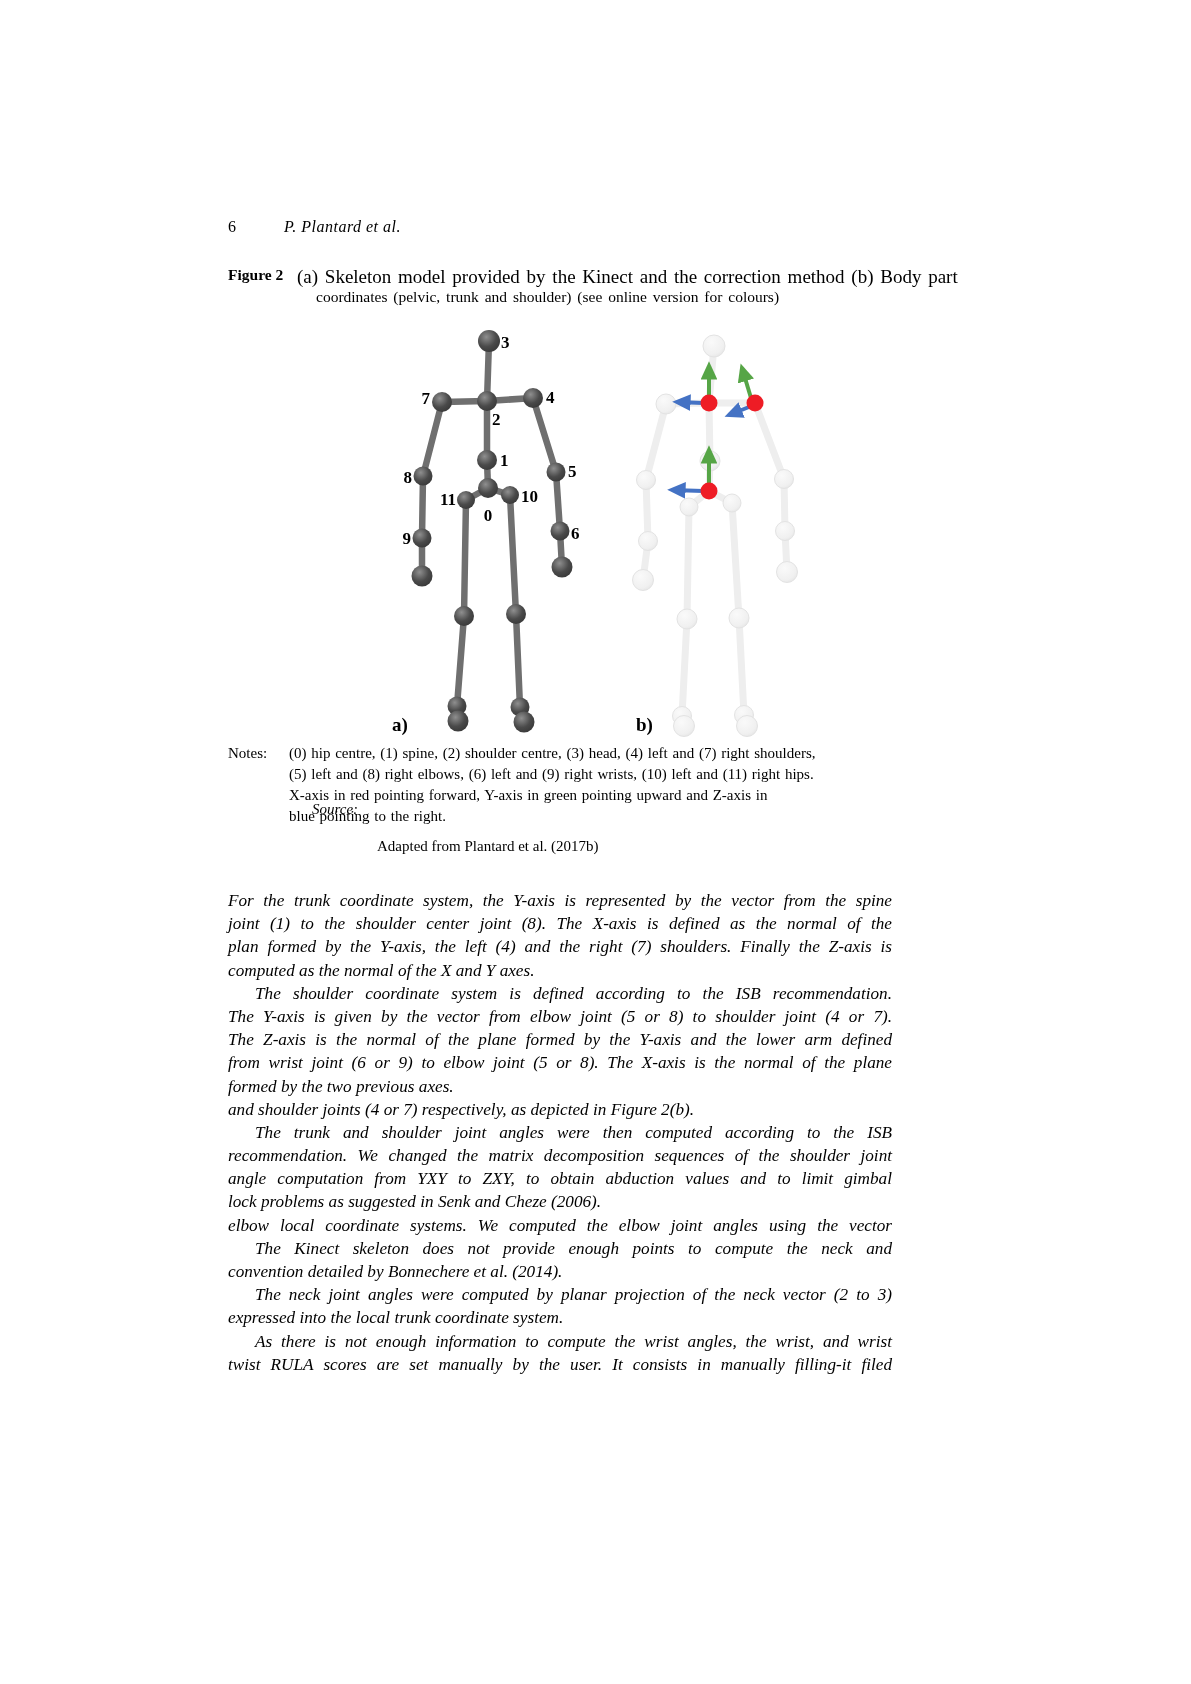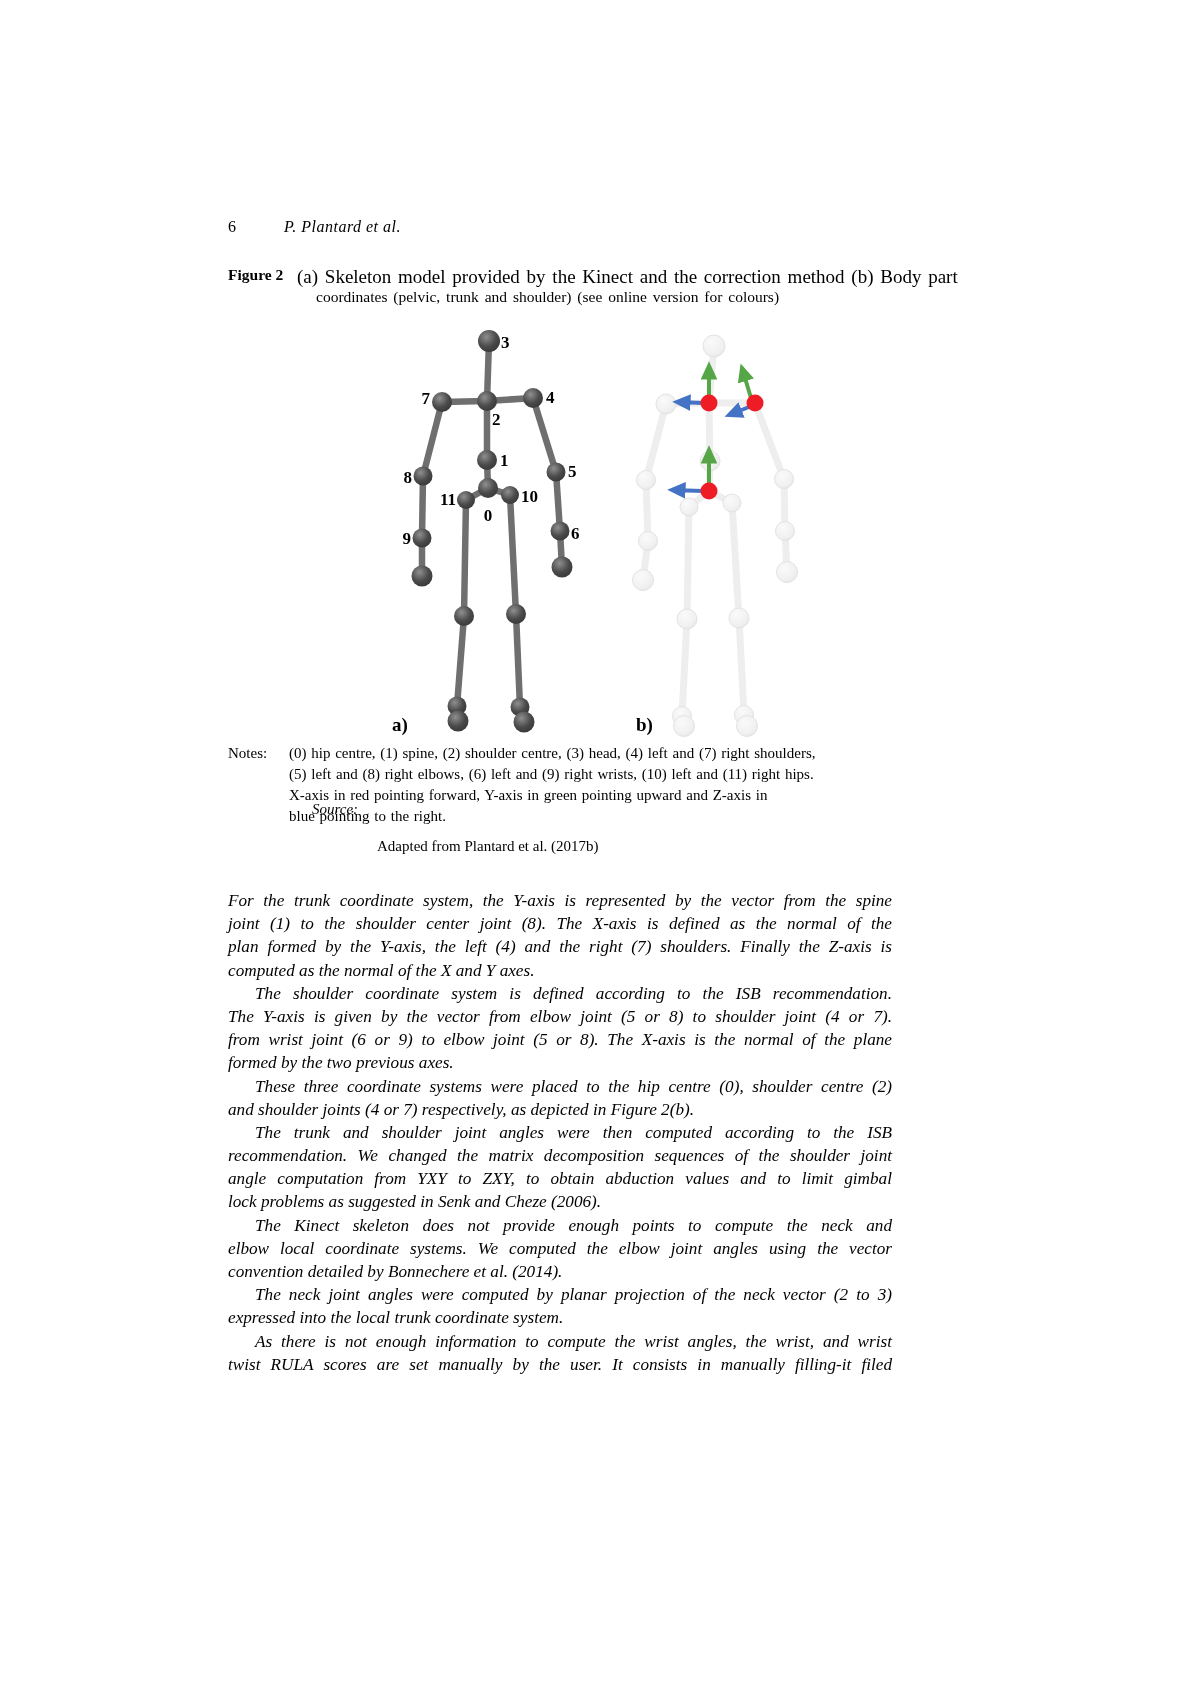--- a/index.html
+++ b/index.html
@@ -192,36 +192,36 @@
 <div class="abs bodyblock">
   <div>
     <div class="bl j">For the trunk coordinate system, the Y-axis is represented by the vector from the spine</div>
     <div class="bl j">joint (1) to the shoulder center joint (8). The X-axis is defined as the normal of the</div>
     <div class="bl j">plan formed by the Y-axis, the left (4) and the right (7) shoulders. Finally the Z-axis is</div>
     <div class="bl">computed as the normal of the X and Y axes.</div>
   </div>
   <div>
     <div class="bl j ind">The shoulder coordinate system is defined according to the ISB recommendation.</div>
     <div class="bl j">The Y-axis is given by the vector from elbow joint (5 or 8) to shoulder joint (4 or 7).</div>
+    <div class="bl j">The Z-axis is the normal of the plane formed by the Y-axis and the lower arm defined</div>
     <div class="bl j">from wrist joint (6 or 9) to elbow joint (5 or 8). The X-axis is the normal of the plane</div>
     <div class="bl">formed by the two previous axes.</div>
   </div>
   <div>
-    <div class="bl j ind">These three coordinate systems were placed to the hip centre (0), shoulder centre (2)</div>
     <div class="bl">and shoulder joints (4 or 7) respectively, as depicted in Figure 2(b).</div>
   </div>
   <div>
     <div class="bl j ind">The trunk and shoulder joint angles were then computed according to the ISB</div>
     <div class="bl j">recommendation. We changed the matrix decomposition sequences of the shoulder joint</div>
     <div class="bl j">angle computation from YXY to ZXY, to obtain abduction values and to limit gimbal</div>
     <div class="bl">lock problems as suggested in Senk and Cheze (2006).</div>
   </div>
   <div>
+    <div class="bl j">elbow local coordinate systems. We computed the elbow joint angles using the vector</div>
     <div class="bl j ind">The Kinect skeleton does not provide enough points to compute the neck and</div>
-    <div class="bl j">elbow local coordinate systems. We computed the elbow joint angles using the vector</div>
     <div class="bl">convention detailed by Bonnechere et al. (2014).</div>
   </div>
   <div>
     <div class="bl j ind">The neck joint angles were computed by planar projection of the neck vector (2 to 3)</div>
     <div class="bl">expressed into the local trunk coordinate system.</div>
   </div>
   <div>
     <div class="bl j ind">As there is not enough information to compute the wrist angles, the wrist, and wrist</div>
     <div class="bl j">twist RULA scores are set manually by the user. It consists in manually filling-it filed</div>
   </div>

